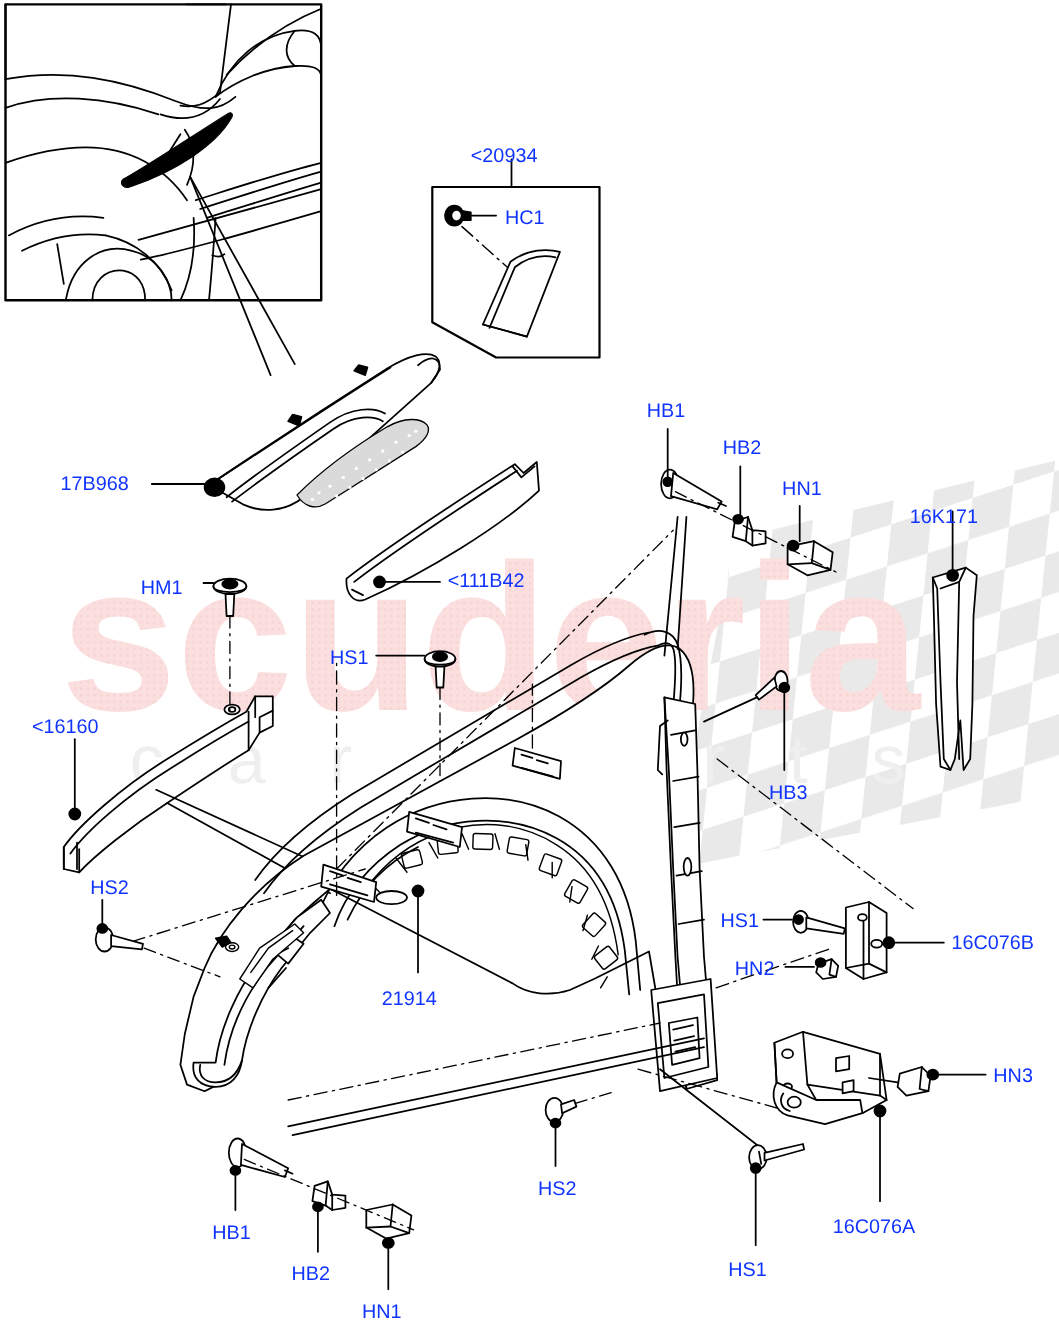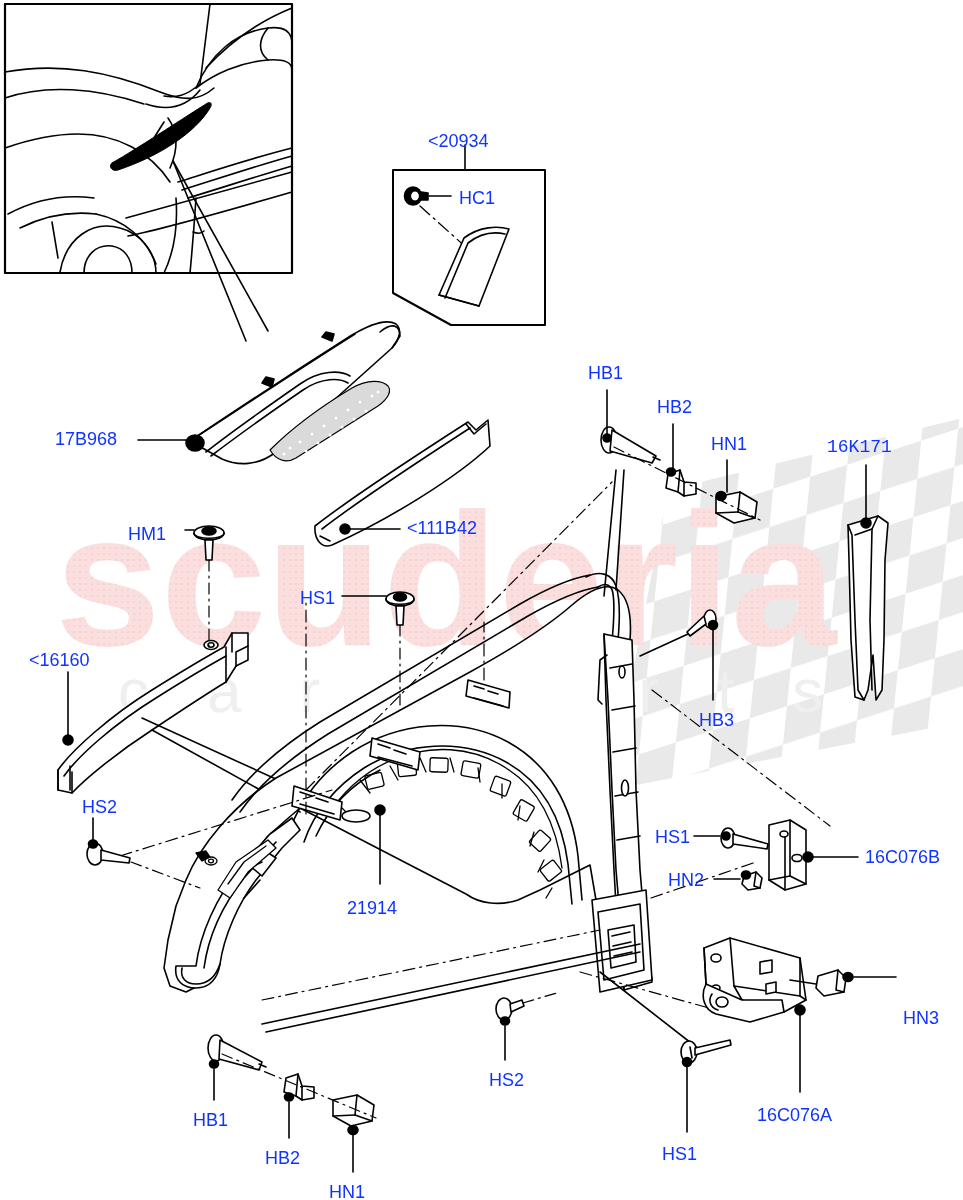--- a/index.html
+++ b/index.html
@@ -486,32 +486,32 @@
     </g>
   </svg>
 
   <div class="layer" id="labels">
     <div class="lbl" style="left:428px;top:129px;">&lt;20934</div>
     <div class="lbl" style="left:459px;top:186px;">HC1</div>
     <div class="lbl" style="left:55px;top:427px;text-align:right;">17B968</div>
     <div class="lbl" style="left:588px;top:361px;">HB1</div>
     <div class="lbl" style="left:657px;top:395px;">HB2</div>
     <div class="lbl" style="left:711px;top:432px;">HN1</div>
-    <div class="lbl" style="left:827px;top:435px;font-family:Liberation Mono, monospace;">16K171</div>
+    <div class="lbl" style="left:827px;top:457px;">16K171</div>
     <div class="lbl" style="left:128px;top:522px;">HM1</div>
     <div class="lbl" style="left:407px;top:516px;">&lt;111B42</div>
     <div class="lbl" style="left:300px;top:586px;">HS1</div>
     <div class="lbl" style="left:29px;top:648px;">&lt;16160</div>
     <div class="lbl" style="left:699px;top:708px;">HB3</div>
     <div class="lbl" style="left:655px;top:825px;">HS1</div>
     <div class="lbl" style="left:865px;top:845px;">16C076B</div>
     <div class="lbl" style="left:668px;top:868px;">HN2</div>
     <div class="lbl" style="left:82px;top:795px;">HS2</div>
     <div class="lbl" style="left:347px;top:896px;">21914</div>
-    <div class="lbl" style="left:903px;top:966px;margin-top:40px;">HN3</div>
+    <div class="lbl" style="left:903px;top:966px;">HN3</div>
     <div class="lbl" style="left:489px;top:1068px;">HS2</div>
     <div class="lbl" style="left:757px;top:1103px;">16C076A</div>
     <div class="lbl" style="left:193px;top:1108px;">HB1</div>
     <div class="lbl" style="left:662px;top:1142px;">HS1</div>
     <div class="lbl" style="left:265px;top:1146px;">HB2</div>
     <div class="lbl" style="left:329px;top:1180px;">HN1</div>
   </div>
 
 </div>
 

